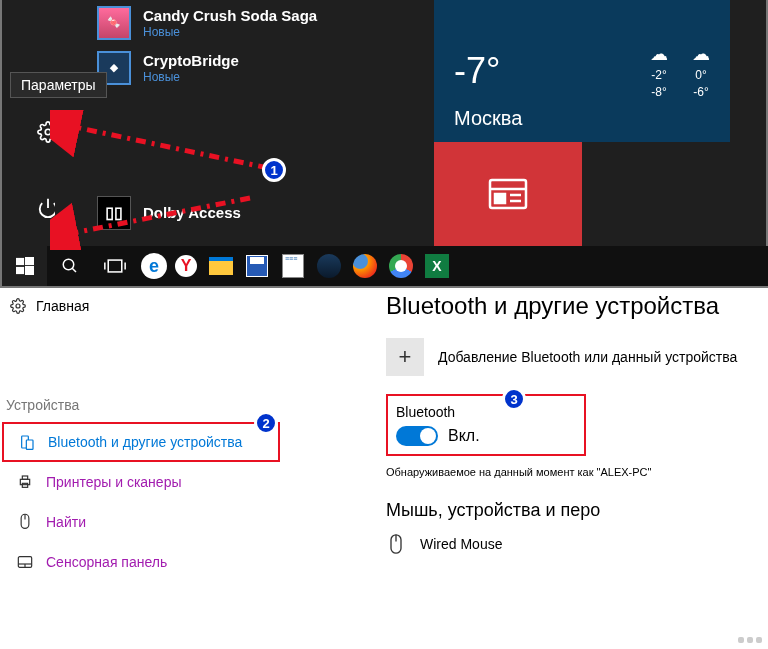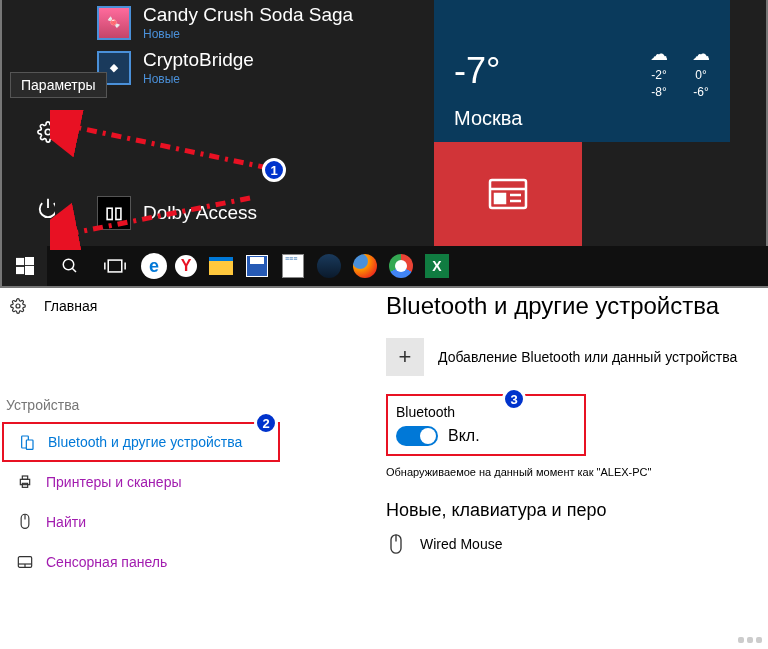--- a/index.html
+++ b/index.html
@@ -7,21 +7,21 @@
 
 
 .start-menu { position: absolute; top: 0; left: 0; width: 768px; height: 288px; background: #1f1f1f; border: 2px solid #777; border-top: none; }
 .sidebar { position: absolute; left: 0; top: 0; width: 53px; height: 246px; background: #1f1f1f; }
 .app-list { position: absolute; left: 53px; top: 0; width: 360px; }
 .app-item { display: flex; align-items: center; height: 45px; padding-left: 42px; color: #fff; background: #1f1f1f; cursor: pointer; }
 .app-icon { width: 34px; height: 34px; margin-right: 12px; display: flex; align-items: center; justify-content: center; font-size: 11px; color: #fff; }
 .candy-icon { background: linear-gradient(#ff6b9d, #c44569); border: 2px solid #4a90d9; }
 .crypto-icon { background: #1a3a5c; border: 2px solid #4a90d9; }
 .dolby-icon { background: #000; border: 1px solid #555; color:#fff; font-weight: bold; font-size: 16px; }
-.app-name { font-size: 19px; font-weight: 400; }
+.app-name { font-size: 15px; font-weight: 700; }
 .app-sub { color: #4a90d9; font-size: 12px; margin-top: 1px; }
 .app-text { display: flex; flex-direction: column; }
 
 .tooltip { position: absolute; left: 8px; top: 72px; background: #2a2a2a; border: 1px solid #555; padding: 4px 10px; color: #fff; font-size: 14px; z-index: 10; }
 .side-btn { position: absolute; width: 44px; height: 44px; display: flex; align-items: center; justify-content: center; cursor: pointer; color: #fff; }
 .side-settings { left: 24px; top: 110px; }
 .side-power { left: 24px; top: 186px; }
 
 
 .weather-tile { position: absolute; left: 432px; top: 0; width: 296px; height: 142px; background: #0a3a5c; color: #fff; display: flex; align-items: center; padding: 10px 20px; }
@@ -40,21 +40,21 @@
 .start-btn { background: #1f1f1f; }
 .tb-icons { display: flex; gap: 4px; padding-left: 4px; align-items: center; }
 .tb-app { width: 32px; height: 32px; display: flex; align-items: center; justify-content: center; border-radius: 2px; }
 
 
 .arrow1 { position: absolute; z-index: 15; }
 .badge { position: absolute; width: 24px; height: 24px; border-radius: 50%; background: #0033cc; border: 3px solid #fff; display: flex; align-items: center; justify-content: center; color: #fff; font-weight: bold; font-size: 13px; z-index: 20; }
 
 
 .settings { position: absolute; top: 292px; left: 0; width: 768px; height: 356px; background: #fff; }
-.main-link { display: flex; align-items: center; gap: 18px; padding: 6px 0 6px 10px; font-size: 14px; color: #000; }
+.main-link { display: flex; align-items: center; gap: 10px; padding: 6px 0 6px 10px; font-size: 14px; color: #000; }
 .search-box { margin: 8px 6px 0 6px; width: 310px; height: 32px; border: 1px solid #888; display: flex; align-items: center; padding: 0 8px; color: #777; font-size: 13px; }
 .search-box span:last-child { margin-left: auto; }
 .cat-title { position: absolute; top: 105px; left: 6px; color: #777; font-size: 14px; }
 .nav-list { position: absolute; top: 130px; left: 0; width: 282px; }
 .nav-item { display: flex; align-items: center; gap: 12px; height: 40px; padding-left: 14px; font-size: 14px; color: #a21caf; cursor: pointer; border: 2px solid transparent; }
 .nav-item.active { border: 2.5px solid #e81123; color: #0078d7; margin: 0 2px; }
 .nav-item.active .nav-icon { color: #0078d7; }
 .nav-icon { width: 18px; display: flex; align-items:center; justify-content:center; }
 
 .right-pane { position: absolute; left: 386px; top: 0; width: 380px; }
@@ -288,21 +288,21 @@
       <div class="bt-label">Bluetooth</div>
       <div class="bt-toggle-row">
         <div class="toggle"></div>
         <div>Вкл.</div>
       </div>
     </div>
     <div class="badge" style="left:116px; top:95px;">3</div>
 
     <div class="disc-text">Обнаруживаемое на данный момент как "ALEX-PC"</div>
 
-    <div class="sec-title">Новые, клавиатура и перо</div>
+    <div class="sec-title">Мышь, устройства и перо</div>
     <div class="device-row">
       <svg width="20" height="26" viewBox="0 0 24 30" fill="none" stroke="#333" stroke-width="1.6">
           <rect x="6" y="4" width="12" height="22" rx="6"></rect>
           <line x1="12" y1="4" x2="12" y2="12"></line>
         </svg>
       <span>Wired Mouse</span>
     </div>
   </div>
 </div>
 

